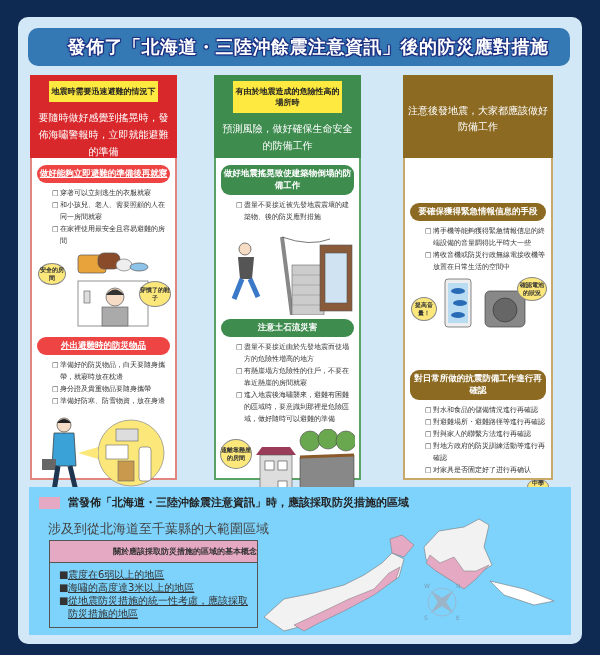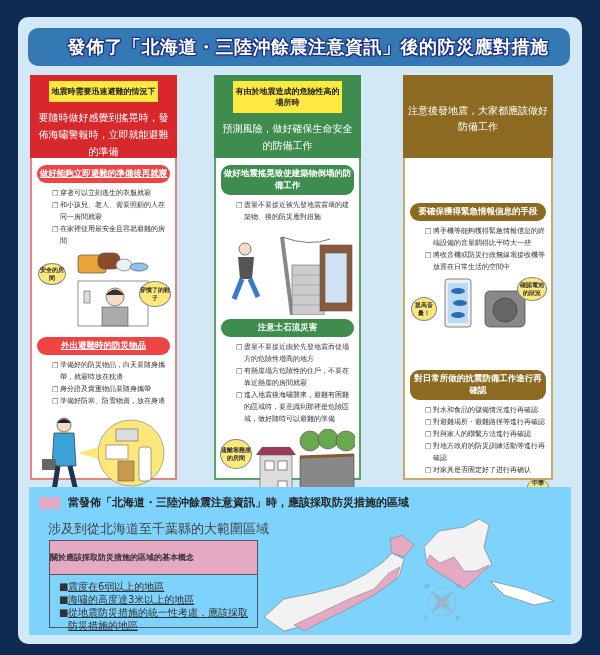--- a/index.html
+++ b/index.html
@@ -32,21 +32,21 @@
 
   .illus { position: relative; margin: 4px auto; }
   .bubble { position: absolute; background: #fbe77a; border: 1px solid #888; border-radius: 50%; font-size: 6px; font-weight: bold; color: #333; display: flex; align-items: center; justify-content: center; text-align: center; line-height: 8px; }
 
   .bottom { position: absolute; left: 11px; top: 470px; width: 542px; height: 148px; background: #7dd3fc; }
   .bottom-title { position: absolute; left: 10px; top: 8px; display: flex; align-items: center; }
   .pink-sq { width: 21px; height: 12px; background: #e6a9c4; margin-right: 8px; }
   .bottom-title span { font-size: 11px; font-weight: bold; color: #222; }
   .bottom-sub { position: absolute; left: 19px; top: 33px; font-size: 13px; color: #444; }
   .concept { position: absolute; left: 20px; top: 53px; width: 209px; height: 88px; border: 1px solid #555; }
-  .concept-head { background: #e6a9c4; font-size: 8px; font-weight: bold; text-align: left; padding: 11px 0; border-bottom: 1px solid #555; color: #333; }
+  .concept-head { background: #e6a9c4; font-size: 8px; font-weight: bold; text-align: right; padding: 5px 0; border-bottom: 1px solid #555; color: #333; }
   .concept-item { font-size: 10px; color: #333; line-height: 13px; padding-left: 18px; text-indent: -9px; text-decoration: underline; }
   .concept-item::before { content: "\25A0"; display: inline-block; width: 9px; text-indent: 0; }
   .concept-list { padding-top: 5px; }
   .map { position: absolute; left: 235px; top: 20px; width: 300px; height: 125px; }
 </style>
 </head>
 <body>
 
 <div class="panel">
   <div class="title-bar">

